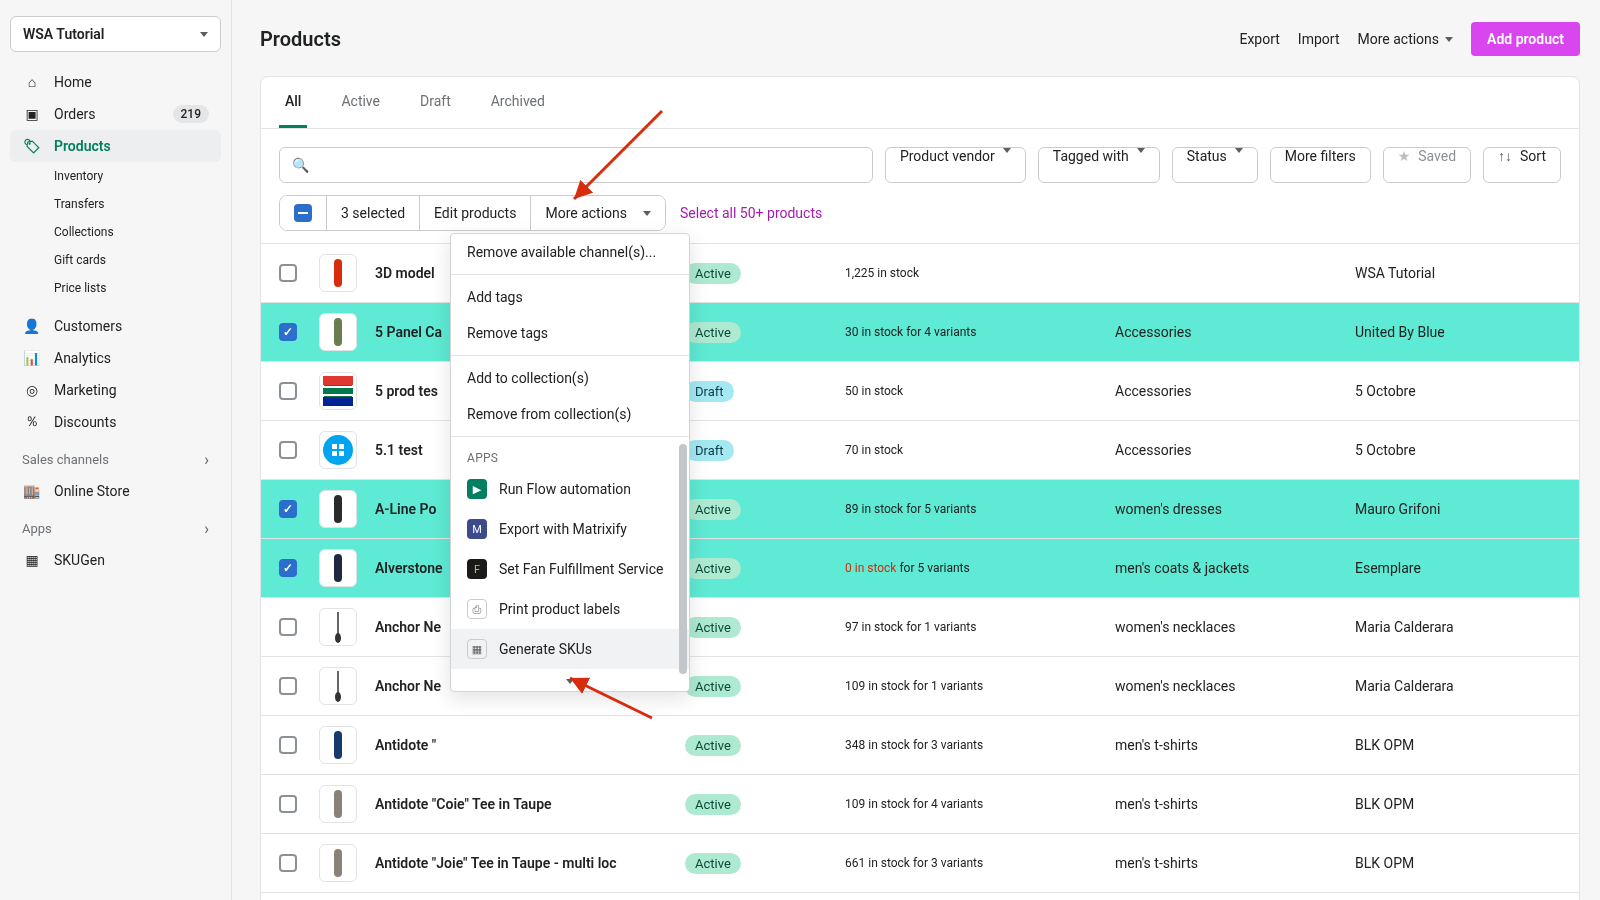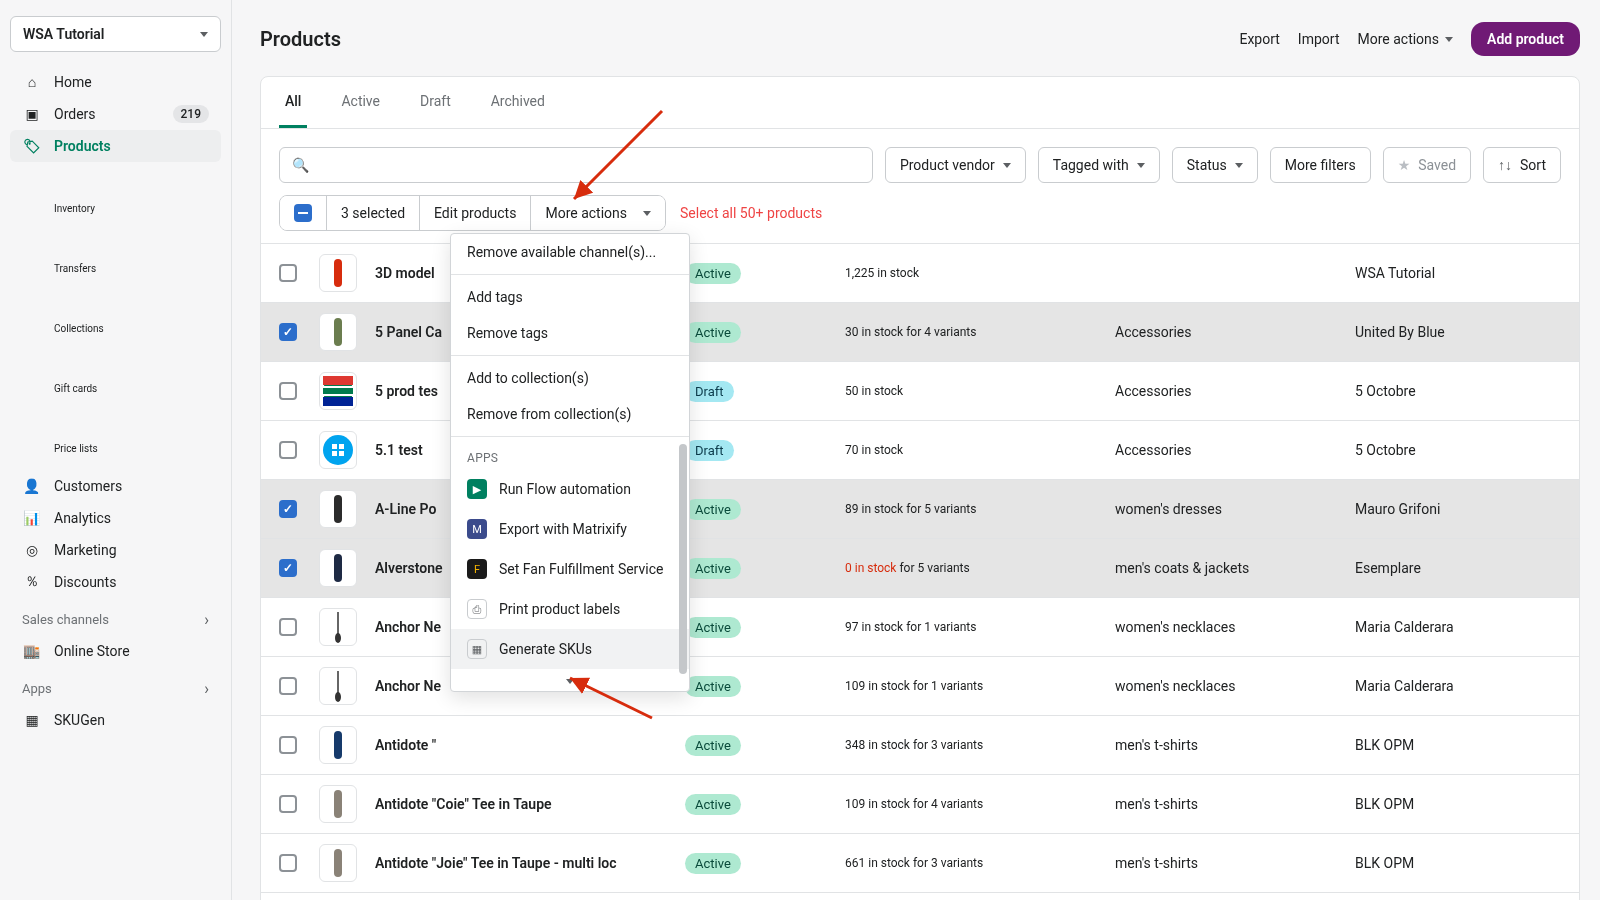--- a/index.html
+++ b/index.html
@@ -4,48 +4,48 @@
 <style>
 * { margin:0; padding:0; box-sizing:border-box; font-family:-apple-system,BlinkMacSystemFont,"Segoe UI",Roboto,sans-serif; }
 body { background:#f6f6f7; color:#202223; font-size:14px; overflow:hidden; }
 .layout { display:flex; height:900px; width:1600px; }
 .sidebar { width:232px; background:#f6f6f7; border-right:1px solid #e1e3e5; padding:16px 10px; }
 .store-select { width:100%; height:36px; border:1px solid #c9cccf; border-radius:6px; background:#fff; display:flex; align-items:center; justify-content:space-between; padding:0 12px; font-weight:600; cursor:pointer; margin-bottom:14px; font-size:14px; }
 .nav-item { display:flex; align-items:center; gap:12px; padding:6px 12px; border-radius:6px; cursor:pointer; color:#202223; font-size:14px; height:32px; }
 .nav-item .icon-slot { width:20px; display:flex; justify-content:center; }
 .nav-item.active { background:#edeeef; color:#008060; font-weight:600; }
 .nav-item .badge { margin-left:auto; background:#e4e5e7; color:#202223; font-size:12px; padding:2px 8px; border-radius:10px; font-weight:500; }
-.nav-sub { padding-left:44px; font-size:10px; color:#202223; height:28px; display:flex; align-items:center; cursor:pointer;margin-top:32px; }
+.nav-sub { padding-left:44px; font-size:12px; color:#202223; height:28px; display:flex; align-items:center; cursor:pointer; }
 .section-head { padding:12px 12px 6px; font-size:13px; color:#6d7175; display:flex; align-items:center; justify-content:space-between; cursor:pointer;}
 .main { flex:1; padding:16px 20px 0 28px; overflow:hidden; position:relative; }
 .page-header { display:flex; align-items:center; justify-content:space-between; margin:6px 0 20px; }
 .page-header h1 { font-size:20px; font-weight:600; }
 .header-actions { display:flex; gap:18px; align-items:center; }
 .hdr-link { font-size:14px; color:#202223; cursor:pointer; }
 .hdr-drop { display:flex; align-items:center; gap:6px; cursor:pointer; }
-.btn-primary { background:#701a75; color:#fff; border:none; padding:9px 16px; border-radius:13px; font-weight:600; cursor:pointer; font-size:14px; }
+.btn-primary { background:#d946ef; color:#fff; border:none; padding:9px 16px; border-radius:4px; font-weight:600; cursor:pointer; font-size:14px; }
 .card { background:#fff; border:1px solid #e1e3e5; border-radius:8px 8px 0 0; }
 .tabs { display:flex; gap:28px; padding:0 18px; border-bottom:1px solid #e1e3e5; }
 .tab { padding:16px 6px; font-size:14px; color:#6d7175; cursor:pointer; border-bottom:3px solid transparent; }
 .tab.active { color:#202223; border-bottom-color:#008060; font-weight:500;}
 .controls-row { display:flex; gap:12px; padding:18px 18px 12px; align-items:center; }
 .search-box { flex:1; display:flex; align-items:center; border:1px solid #c9cccf; border-radius:6px; padding:0 12px; height:36px; gap:10px; }
 .search-box input { border:none; outline:none; flex:1; font-size:14px; }
-.filter-btn { height:36px; border:1px solid #c9cccf; border-radius:6px; background:#fff; padding:0 14px; display:flex; align-items:center; gap:8px; cursor:pointer; font-size:14px;}
+.filter-btn { height:36px; border:1px solid #c9cccf; border-radius:6px; background:#fff; padding:0 14px; display:flex; gap:8px; cursor:pointer; font-size:14px;}
 .saved-btn { color:#8c9196; }
 .bulk-row { display:flex; align-items:center; padding:0 18px 12px; gap:0; }
 .bulk-group { display:flex; border:1px solid #c9cccf; border-radius:8px; overflow:hidden; }
 .bulk-seg { padding:8px 14px; border-right:1px solid #c9cccf; display:flex; align-items:center; gap:10px; font-size:14px; cursor:pointer; background:#fff;}
 .bulk-seg:last-child { border-right:none; }
 .chk-indeterminate { width:18px; height:18px; background:#2c6ecb; border-radius:4px; display:flex; align-items:center; justify-content:center; }
 .chk-indeterminate::after { content:""; width:10px; height:2px; background:#fff; }
-.select-all-link { color:#ef4444; margin-left:14px; cursor:pointer; }
+.select-all-link { color:#a21caf; margin-left:14px; cursor:pointer; }
 .table { }
 .row { display:flex; align-items:center; padding:10px 18px; border-top:1px solid #e1e3e5; gap:0; }
-.row.selected { background:#e5e5e5; }
+.row.selected { background:#5eead4; }
 .col-check { width:40px; }
 .col-img { width:56px; }
 .col-name { width:310px; font-weight:600; font-size:14px; }
 .col-status { width:160px; }
 .col-inv { width:270px; font-size:12px;}
 .col-type { width:240px; font-size:14px;}
 .col-vendor { flex:1; font-size:14px;}
 .chk { width:18px; height:18px; border:2px solid #8c9196; border-radius:4px; cursor:pointer; display:flex; align-items:center; justify-content:center;}
 .chk.checked { background:#2c6ecb; border-color:#2c6ecb; }
 .chk.checked::after { content:"✓"; color:#fff; font-size:12px; font-weight:bold;}

